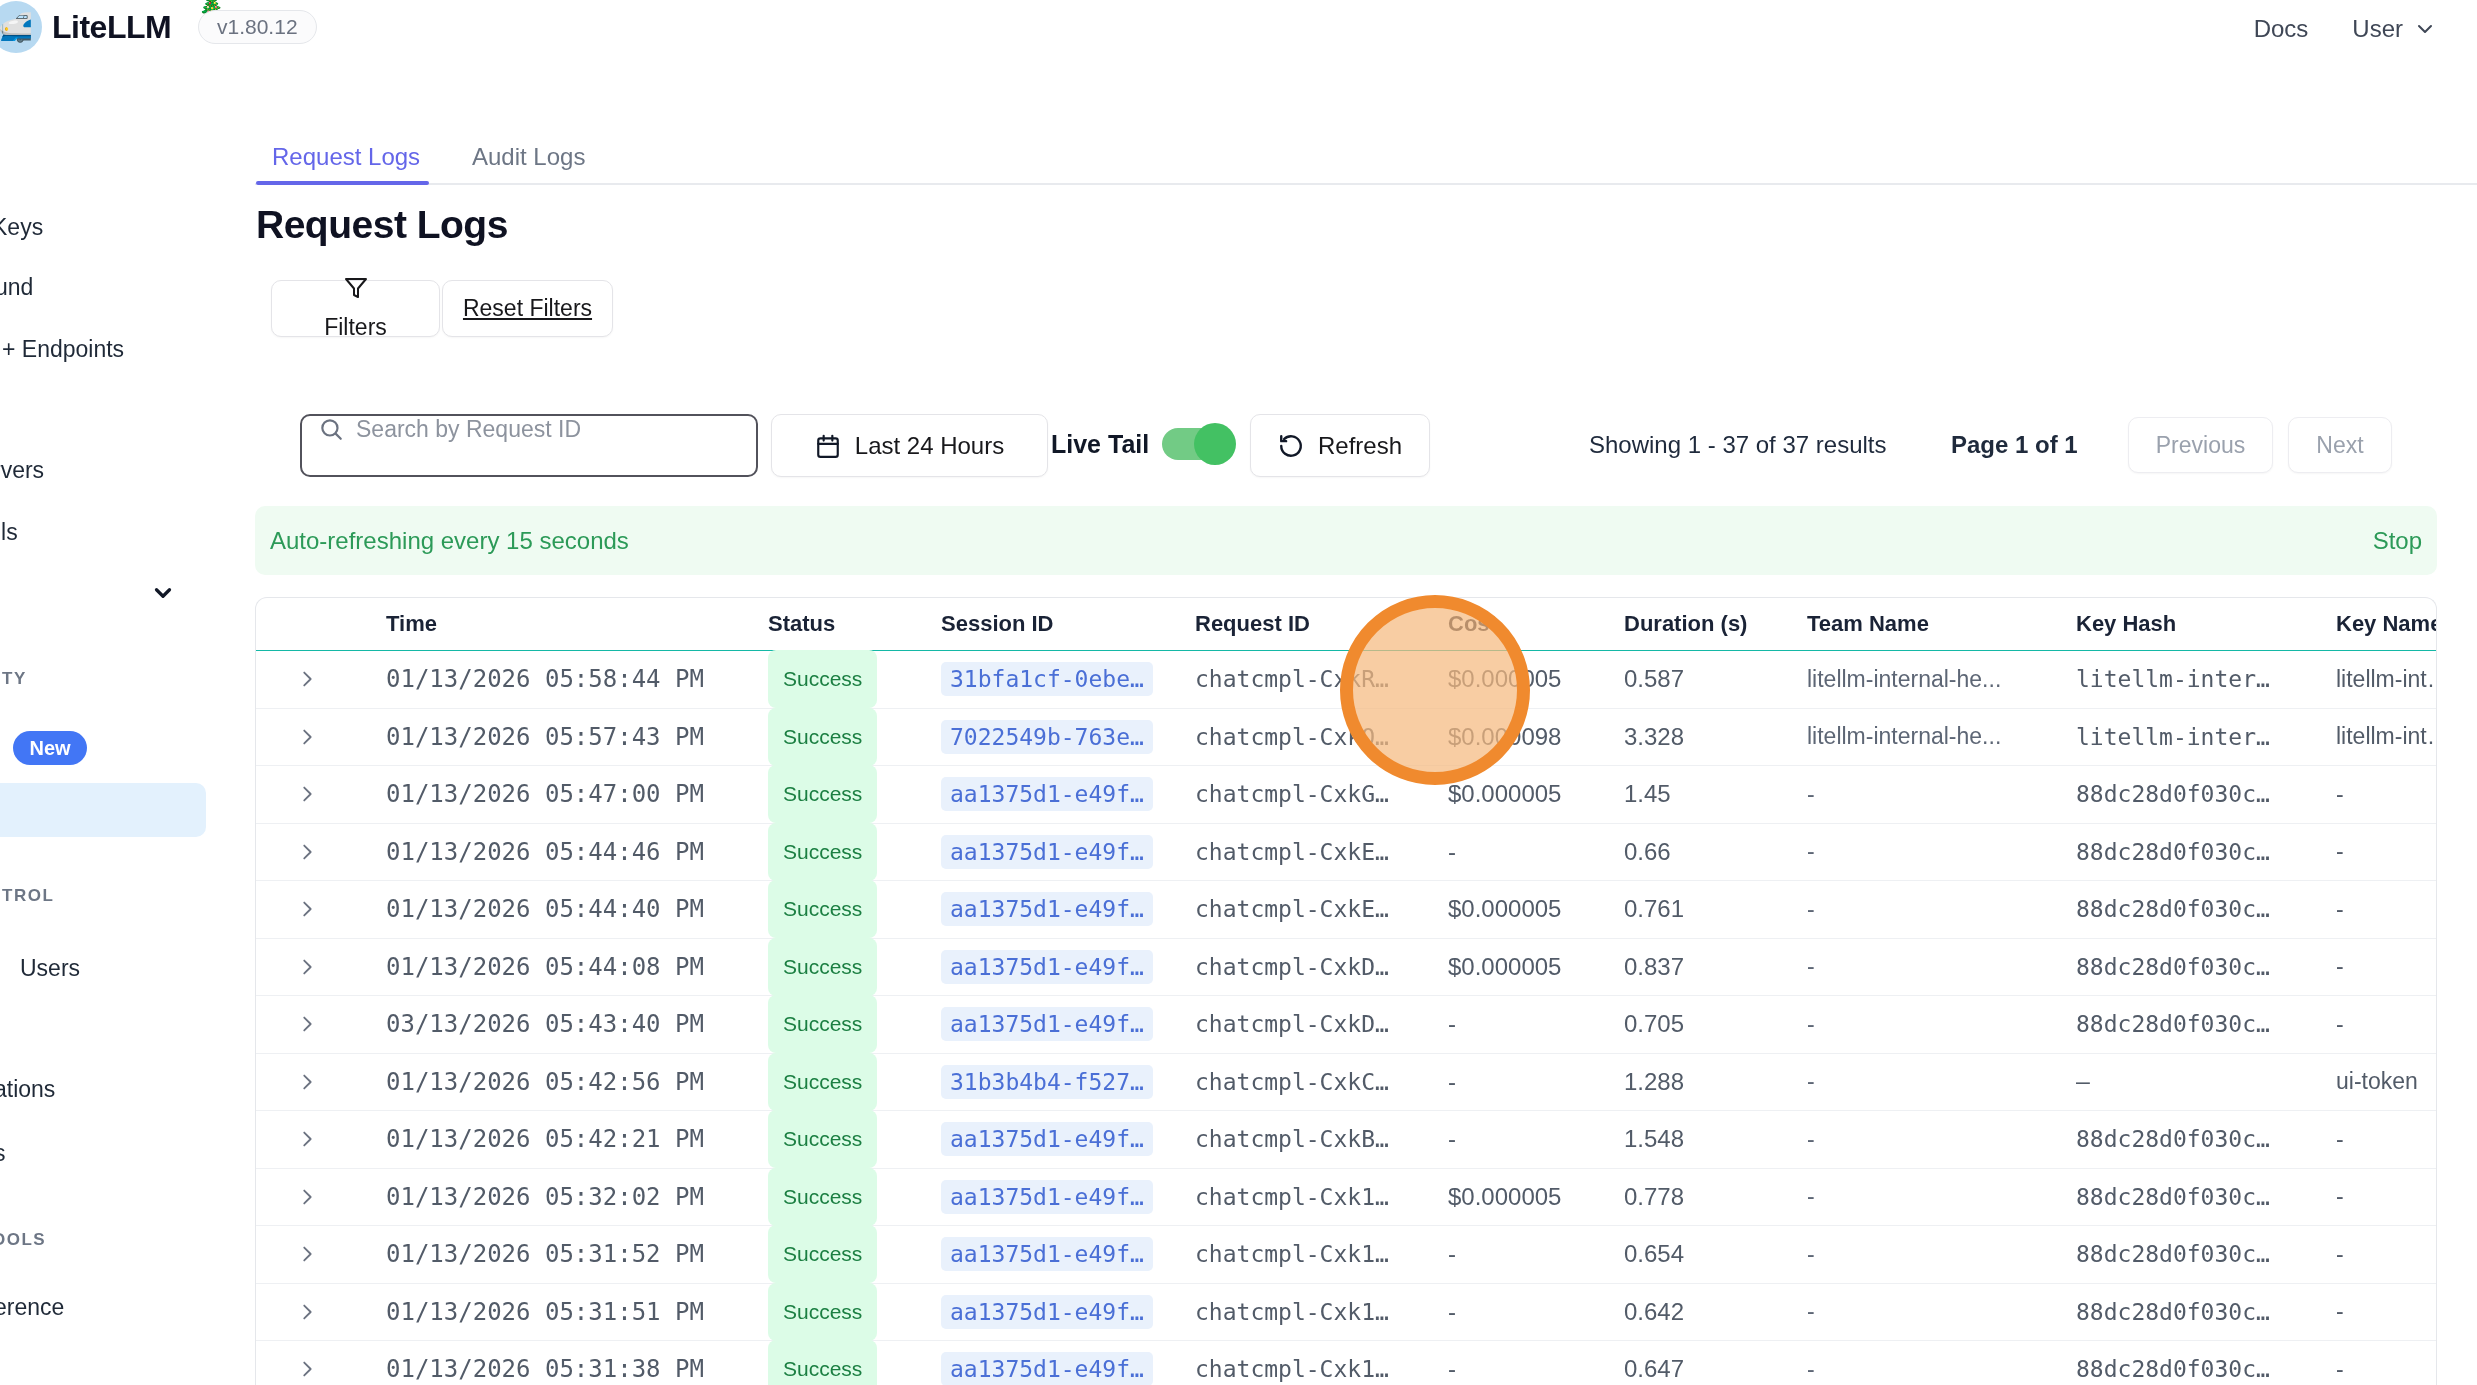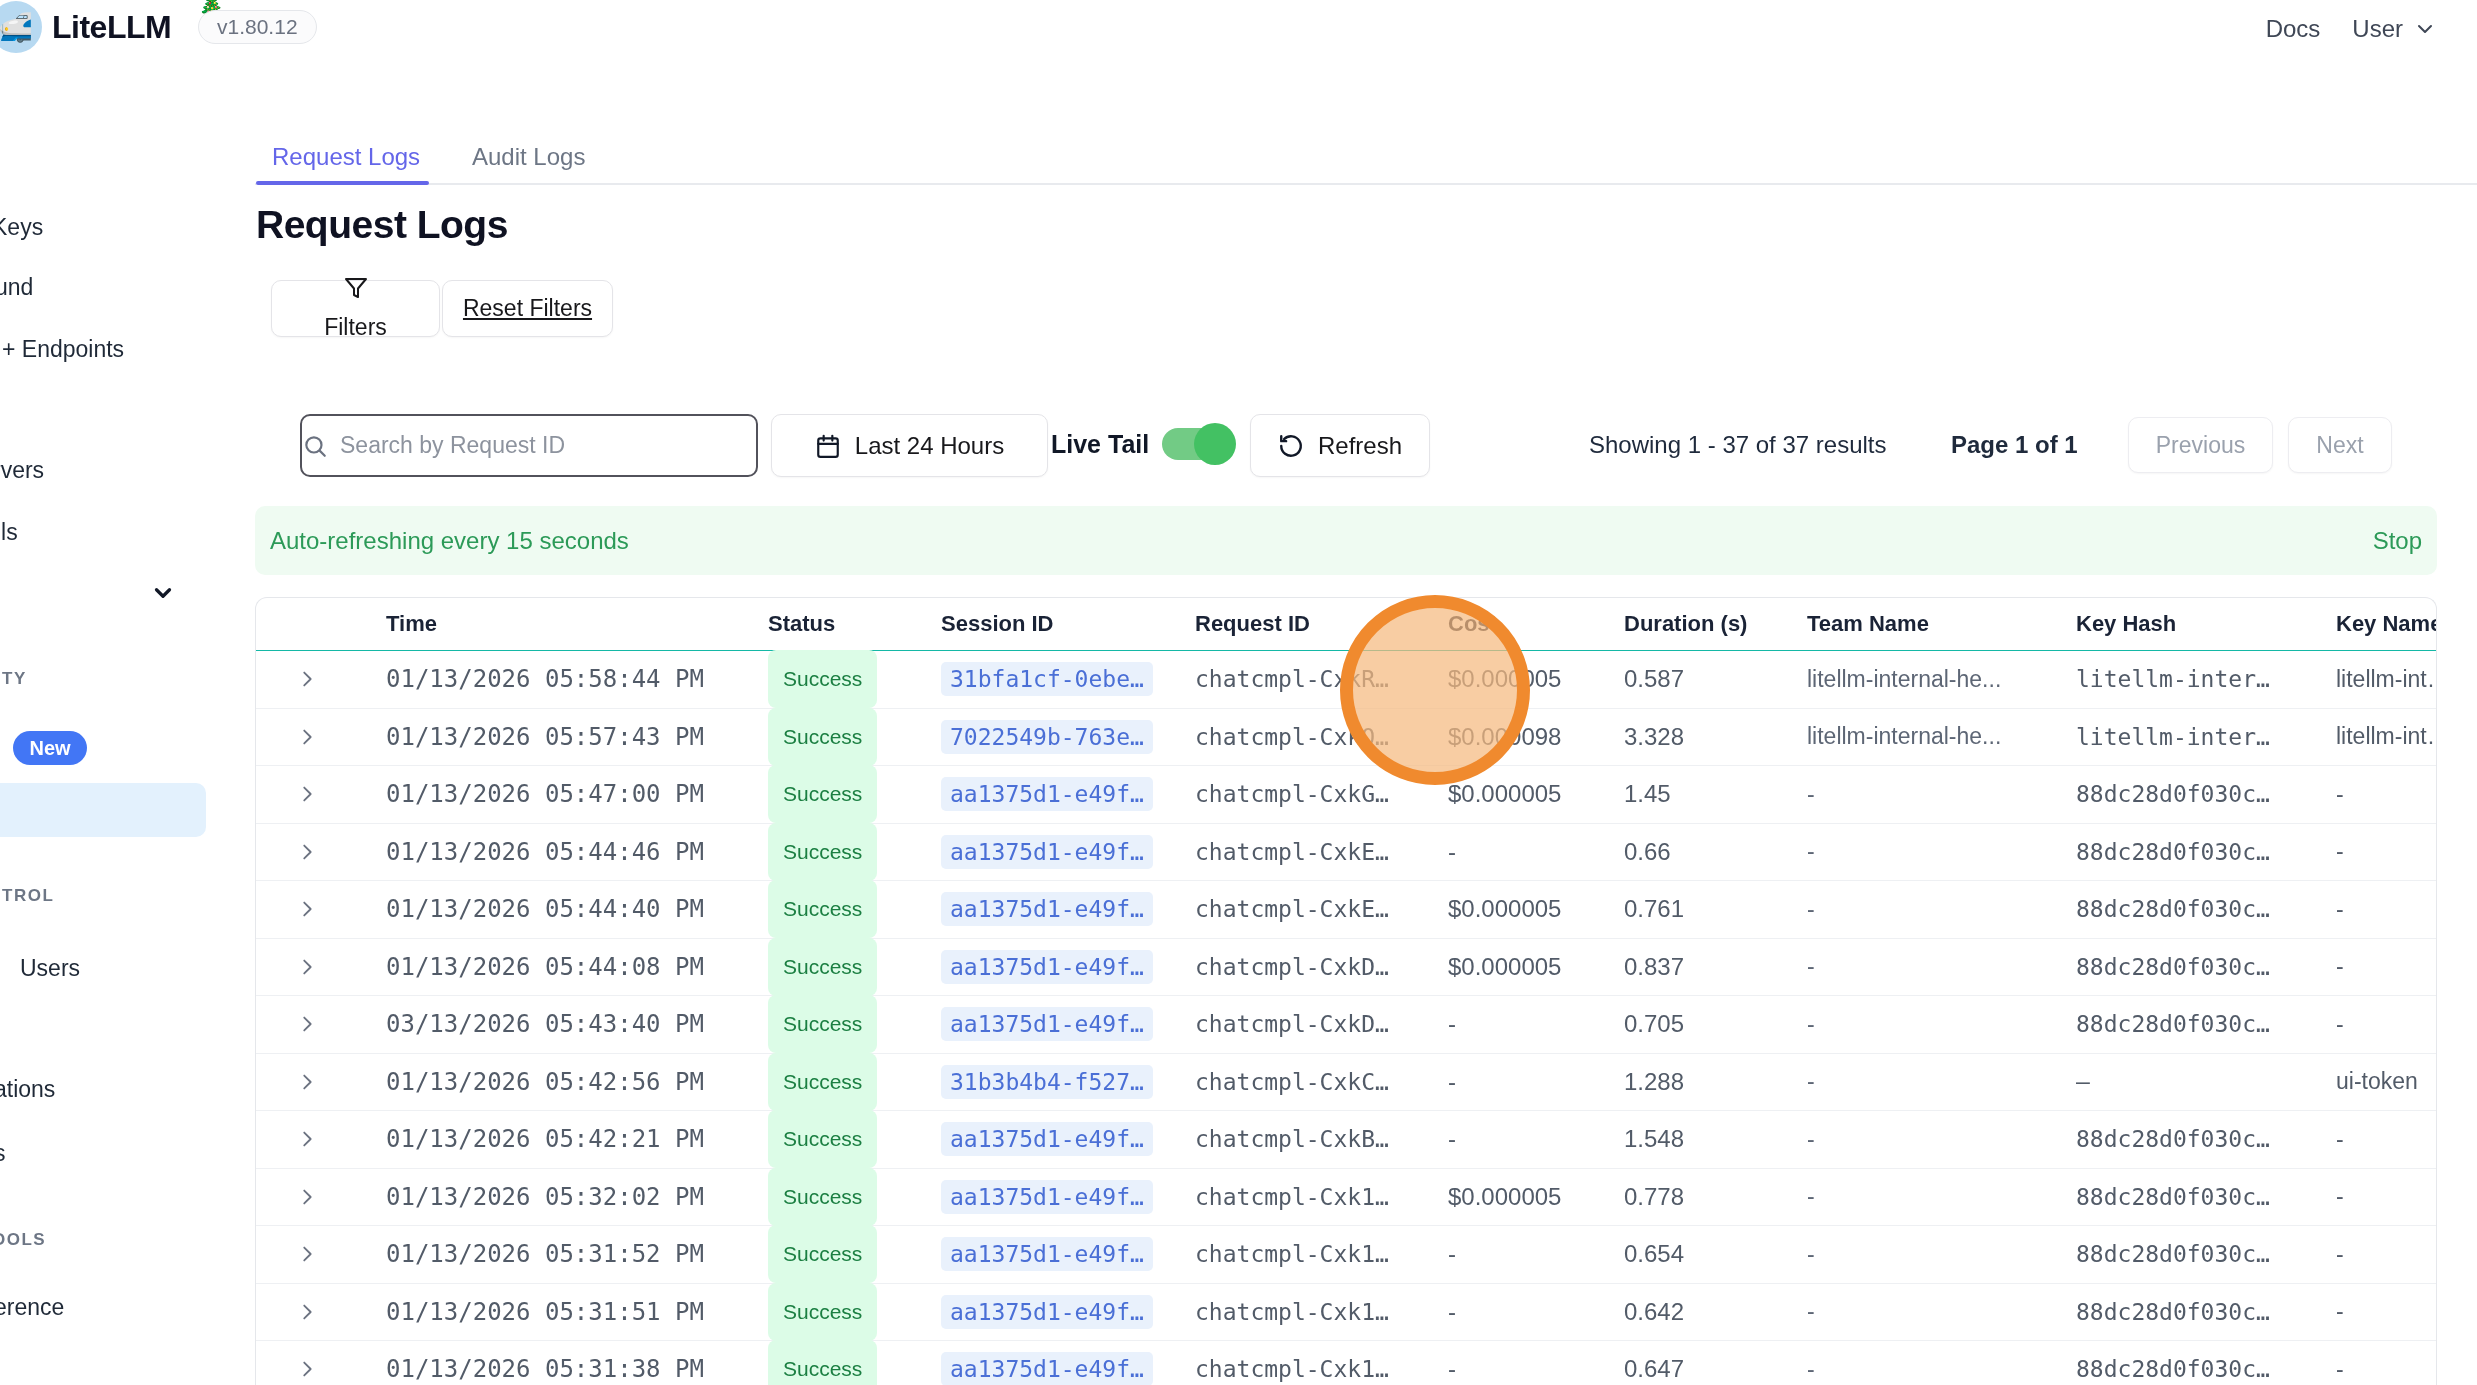--- a/index.html
+++ b/index.html
@@ -11,21 +11,21 @@
   
   .topbar { position:absolute; left:0; top:0; width:2477px; height:57px; background:#fff; }
   .logo-circle { position:absolute; left:-10px; top:1px; width:52px; height:52px; border-radius:50%;
                  background:#b7d9f1; display:flex; align-items:center; justify-content:center;
                  font-size:28px; overflow:hidden; }
   .brand { position:absolute; left:52px; top:9px; font-size:32px; font-weight:800; color:#0f1222; letter-spacing:-0.5px; }
   .tree { position:absolute; left:198px; top:-7px; font-size:22px; }
   .version-pill { position:absolute; left:198px; top:10px; height:34px; padding:0 18px;
                   border:1.5px solid #e5e7eb; background:#fbfbfc; border-radius:17px;
                   display:flex; align-items:center; font-size:21px; color:#6b7280; }
-  .top-right { position:absolute; right:40px; top:0; height:57px; display:flex; align-items:center; gap:32px; }
+  .top-right { position:absolute; right:40px; top:0; height:57px; display:flex; align-items:center; gap:44px; }
   .top-link { font-size:24px; color:#3f4756; cursor:pointer; }
   .user-menu { display:flex; align-items:center; gap:10px; font-size:24px; color:#3f4756; cursor:pointer; }
 
   
   .sidebar { position:absolute; left:0; top:57px; width:210px; height:1328px; overflow:hidden; background:#fff; }
   .sf { position:absolute; white-space:nowrap; font-size:23px; color:#1f2937; }
   .sf-header { font-size:17px; font-weight:700; color:#6d7685; letter-spacing:1.5px; }
   .sf-keys   { left:-8px;  top:157px; }
   .sf-und    { left:-5px;  top:217px; }
   .sf-endp   { left:2px;   top:279px; }
@@ -56,21 +56,21 @@
   
   .btn { border:1.5px solid #e4e4e8; background:#fff; border-radius:10px; display:flex;
          align-items:center; justify-content:center; gap:14px; font-size:23px; color:#18181b;
          cursor:pointer; box-shadow:0 1px 2px rgba(0,0,0,0.04); }
   .btn-filters { position:absolute; left:271px; top:280px; width:169px; height:57px;flex-direction:column; }
   .btn-reset   { position:absolute; left:442px; top:280px; width:171px; height:57px;text-decoration:underline; }
 
   
   .search-box { position:absolute; left:300px; top:414px; width:458px; height:63px;
                 border:2px solid #52525b; border-radius:10px; background:#fff;
-                display:flex; align-items:center; padding-left:0; gap:12px; }
+                display:flex; align-items:flex-start; padding-left:16px; gap:12px; }
   .search-box input { border:none; outline:none; font-size:23px; color:#374151; width:360px;
                       font-family:"Liberation Sans", sans-serif; background:transparent; }
   .search-box input::placeholder { color:#8d939e; }
   .btn-range   { position:absolute; left:771px; top:414px; width:277px; height:63px; font-size:24px; }
   .livetail-label { position:absolute; left:1051px; top:430px; font-size:25px; font-weight:600; color:#111827; }
   .toggle { position:absolute; left:1162px; top:428px; width:66px; height:32px; border-radius:16px;
             background:#72cb85; cursor:pointer; }
   .toggle .knob { position:absolute; right:-8px; top:-5px; width:42px; height:42px; border-radius:50%;
                   background:#43c163; }
   .btn-refresh { position:absolute; left:1250px; top:414px; width:180px; height:63px; font-size:24px; }

